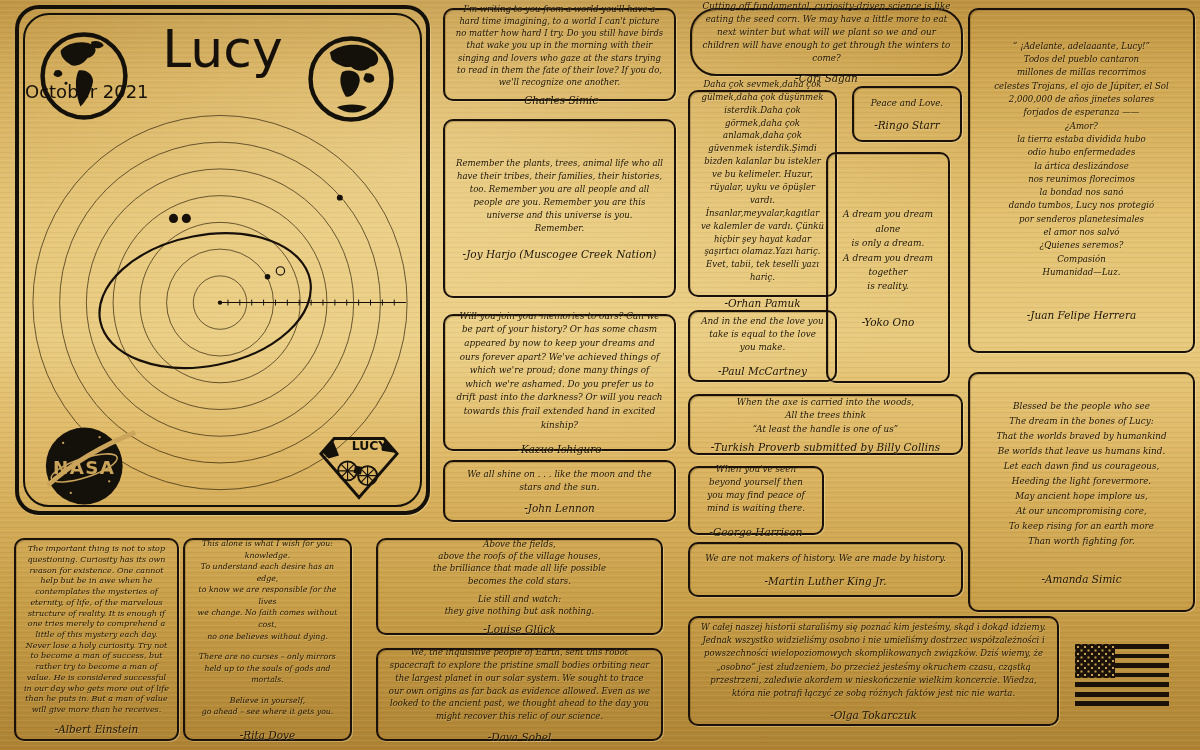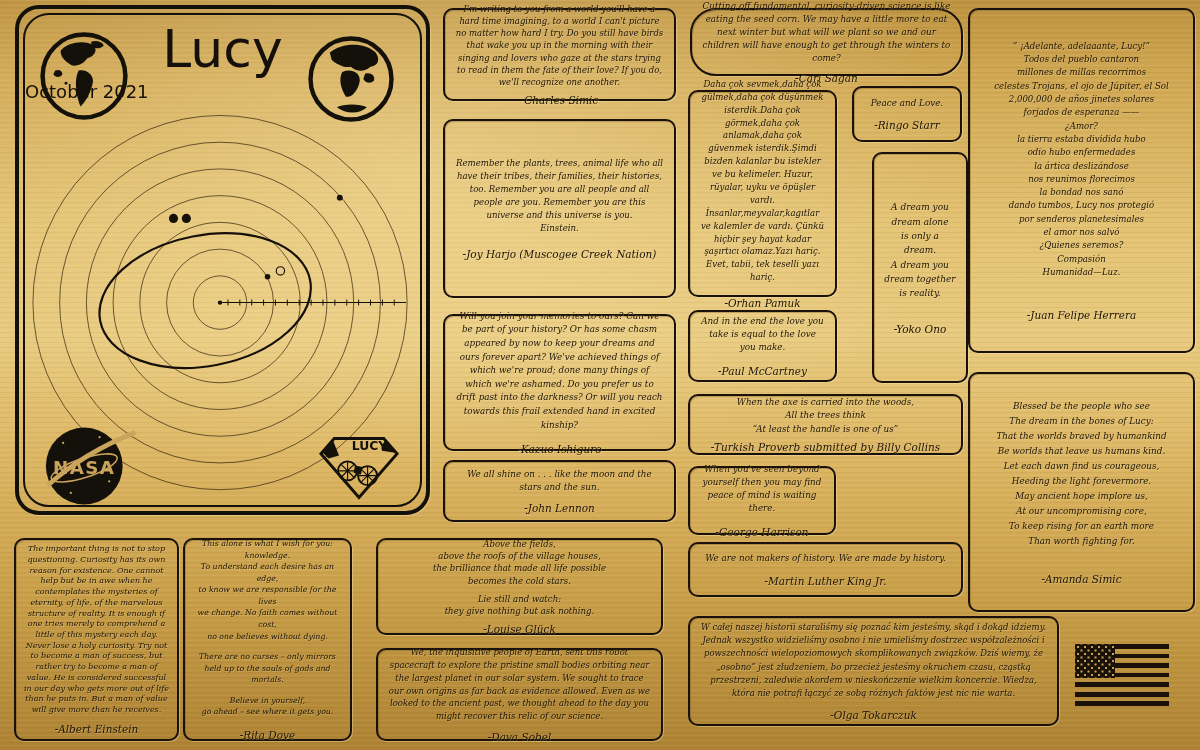--- a/index.html
+++ b/index.html
@@ -21,28 +21,28 @@
     text-shadow:0.5px 0.5px 0 rgba(255,235,175,.3);
   }
   .qtext{margin:0;font-size:8.8px;line-height:1.5;}
   .qtext + .qtext{margin-top:9px;}
   .qattr{font-size:10.5px;margin-top:10px;white-space:nowrap;}
   
   .qb-simic{left:443px;top:8px;width:233px;height:93px;}   .qb-simic .qtext{font-size:8.5px;line-height:1.42;} .qb-simic .qattr{margin-top:6px;}
   .qb-sagan{left:690px;top:8px;width:273px;height:68px;border-radius:26px;}   .qb-sagan .qattr{margin-top:7px;}
   .qb-ringo{left:852px;top:86px;width:110px;height:56px;}  .qb-ringo .qattr{margin-top:9px;}
   .qb-pamuk{left:688px;top:90px;width:149px;height:207px;} .qb-pamuk .qtext{font-size:8.6px;line-height:1.5;} .qb-pamuk .qattr{margin-top:13px;}
-  .qb-yoko{left:872px;top:152px;width:96px;height:231px;} .qb-yoko .qtext{font-size:9px;line-height:1.6;} .qb-yoko .qattr{margin-top:22px;}
+  .qb-yoko{left:826px;top:152px;width:124px;height:231px;} .qb-yoko .qtext{font-size:9px;line-height:1.6;} .qb-yoko .qattr{margin-top:22px;}
   .qb-herrera{left:968px;top:8px;width:227px;height:345px;}.qb-herrera .qtext{font-size:8.6px;line-height:1.55;} .qb-herrera .qattr{margin-top:30px;}
   .qb-harjo{left:443px;top:119px;width:233px;height:179px;}.qb-harjo .qtext{font-size:8.6px;line-height:1.5;} .qb-harjo .qattr{margin-top:13px;}
   .qb-mccartney{left:688px;top:310px;width:149px;height:72px;} .qb-mccartney .qattr{margin-top:11px;}
   .qb-ishiguro{left:443px;top:314px;width:233px;height:137px;} .qb-ishiguro .qtext{line-height:1.55;} .qb-ishiguro .qattr{margin-top:11px;}
   .qb-turkish{left:688px;top:394px;width:275px;height:61px;} .qb-turkish .qattr{margin-top:5px;}
   .qb-lennon{left:443px;top:460px;width:233px;height:62px;} .qb-lennon .qattr{margin-top:8px;}
-  .qb-harrison{left:688px;top:466px;width:148px;height:69px;} .qb-harrison .qattr{margin-top:11px;}
+  .qb-harrison{left:688px;top:466px;width:136px;height:69px;} .qb-harrison .qattr{margin-top:11px;}
   .qb-may{left:850px;top:466px;width:112px;height:69px;} .qb-may .qattr{margin-top:11px;}
   .qb-gorman{left:968px;top:372px;width:227px;height:240px;} .qb-gorman .qtext{font-size:8.8px;line-height:1.7;} .qb-gorman .qattr{margin-top:24px;}
   .qb-mlk{left:688px;top:542px;width:275px;height:55px;} .qb-mlk .qattr{margin-top:9px;}
   .qb-einstein{left:14px;top:538px;width:165px;height:203px;padding:6px 8px;} .qb-einstein .qtext{font-size:8px;line-height:1.34;} .qb-einstein .qattr{margin-top:7px;}
   .qb-dove{left:183px;top:538px;width:169px;height:203px;padding:6px 8px;} .qb-dove .qtext{font-size:7.8px;line-height:1.48;} .qb-dove .qattr{margin-top:11px;}
   .qb-gluck{left:376px;top:538px;width:287px;height:97px;} .qb-gluck .qtext{font-size:8.6px;line-height:1.42;} .qb-gluck .qtext + .qtext{margin-top:6px;} .qb-gluck .qattr{margin-top:6px;}
   .qb-sobel{left:376px;top:648px;width:287px;height:93px;} .qb-sobel .qtext{font-size:8.5px;line-height:1.5;} .qb-sobel .qattr{margin-top:8px;}
   .qb-tokarczuk{left:688px;top:616px;width:371px;height:110px;} .qb-tokarczuk .qtext{font-size:8.5px;line-height:1.55;} .qb-tokarczuk .qattr{margin-top:9px;}
   
   .plaque{position:absolute;left:15px;top:5px;width:415px;height:510px;border:4px solid #14100a;border-radius:24px;box-sizing:border-box;box-shadow:1px 1px 0 rgba(255,238,190,.35);}
@@ -174,21 +174,21 @@
     <div class="qattr">-Yoko Ono</div>
   </div>
 
   <div class="qbox qb-herrera">
     <p class="qtext">“ ¡Adelante, adelaaante, Lucy!”<br>Todos del pueblo cantaron<br>millones de millas recorrimos<br>celestes Trojans, el ojo de Júpiter, el Sol<br>2,000,000 de años jinetes solares<br>forjados de esperanza ——<br>¿Amor?<br>la tierra estaba dividida hubo<br>odio hubo enfermedades<br>la ártica deslizándose<br>nos reunimos florecimos<br>la bondad nos sanó<br>dando tumbos, Lucy nos protegió<br>por senderos planetesimales<br>el amor nos salvó<br>¿Quienes seremos?<br>Compasión<br>Humanidad—Luz.</p>
     <div class="qattr">-Juan Felipe Herrera</div>
   </div>
 
   <div class="qbox qb-harjo">
     <p class="qtext">Remember the plants, trees, animal life who all have their tribes, their families, their histories, too. Remember you are all people and all people are you. Remember you are this universe and this universe is you.</p>
-    <p class="qtext" style="margin-top:0">Einstein.</p>
+    <p class="qtext" style="margin-top:0">Remember.</p>
     <div class="qattr">-Joy Harjo (Muscogee Creek Nation)</div>
   </div>
 
   <div class="qbox qb-mccartney">
     <p class="qtext">And in the end the love you take is equal to the love you make.</p>
     <div class="qattr">-Paul McCartney</div>
   </div>
 
   <div class="qbox qb-ishiguro">
     <p class="qtext">Will you join your memories to ours? Can we be part of your history? Or has some chasm appeared by now to keep your dreams and ours forever apart? We've achieved things of which we're proud; done many things of which we're ashamed. Do you prefer us to drift past into the darkness? Or will you reach towards this frail extended hand in excited kinship?</p>

